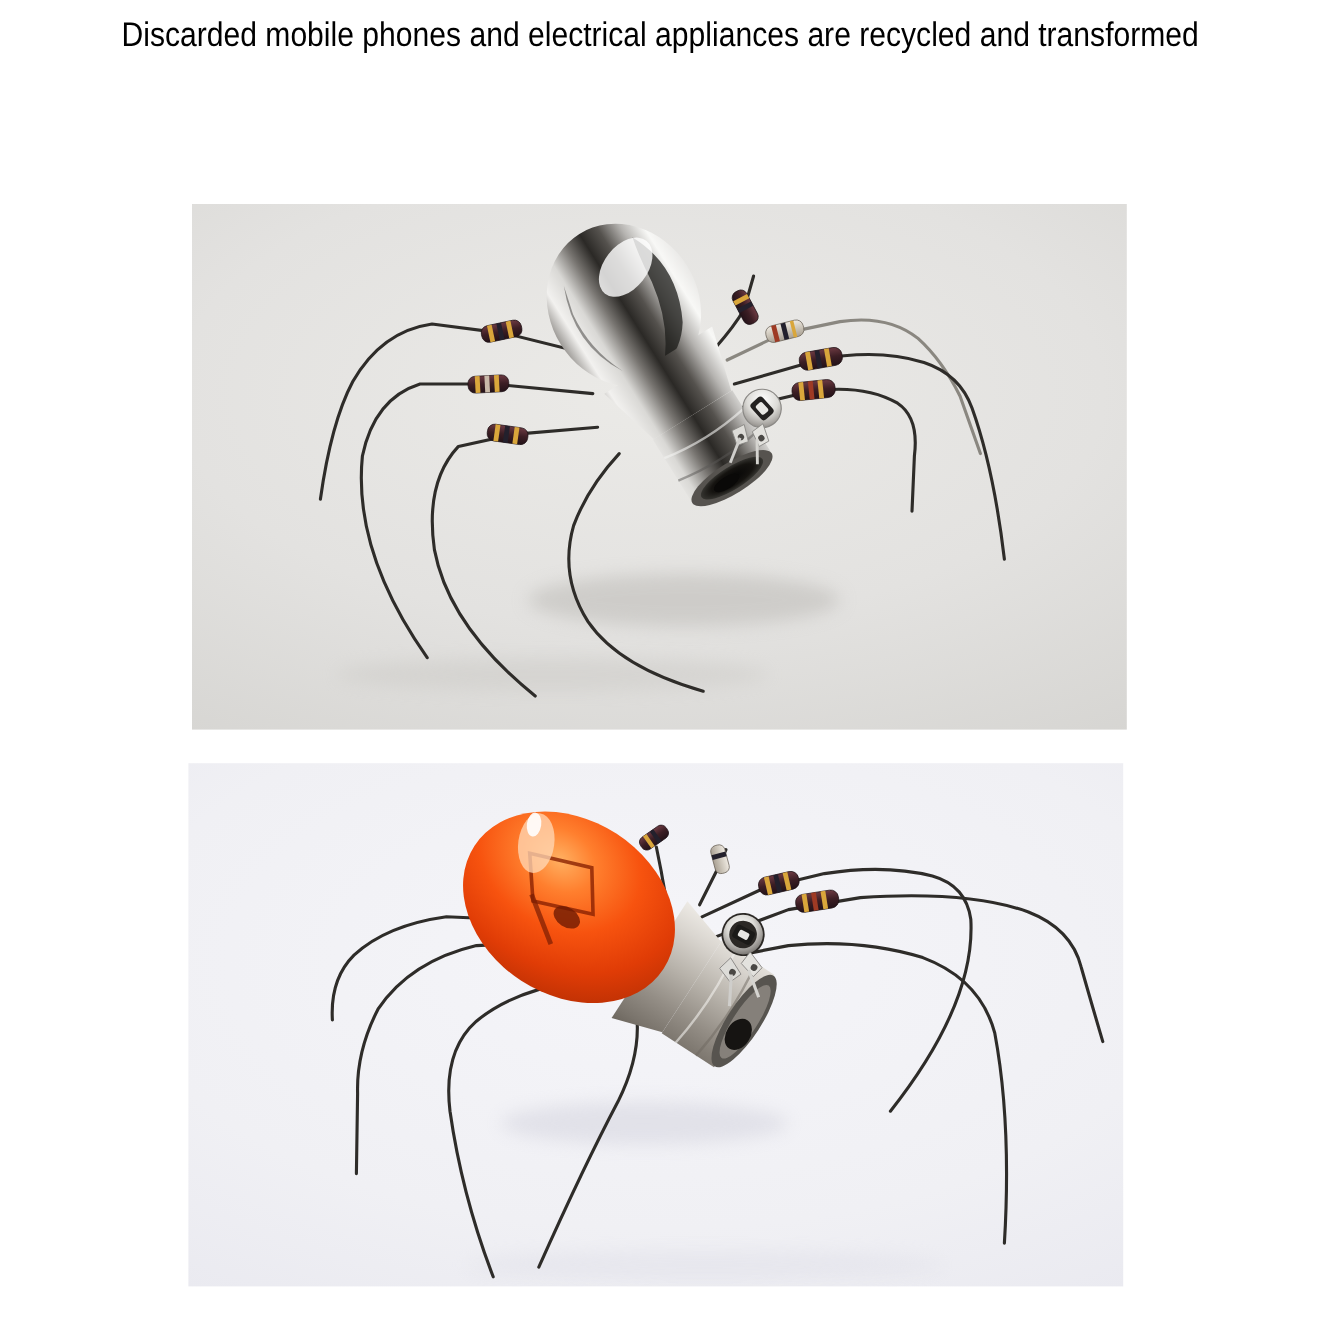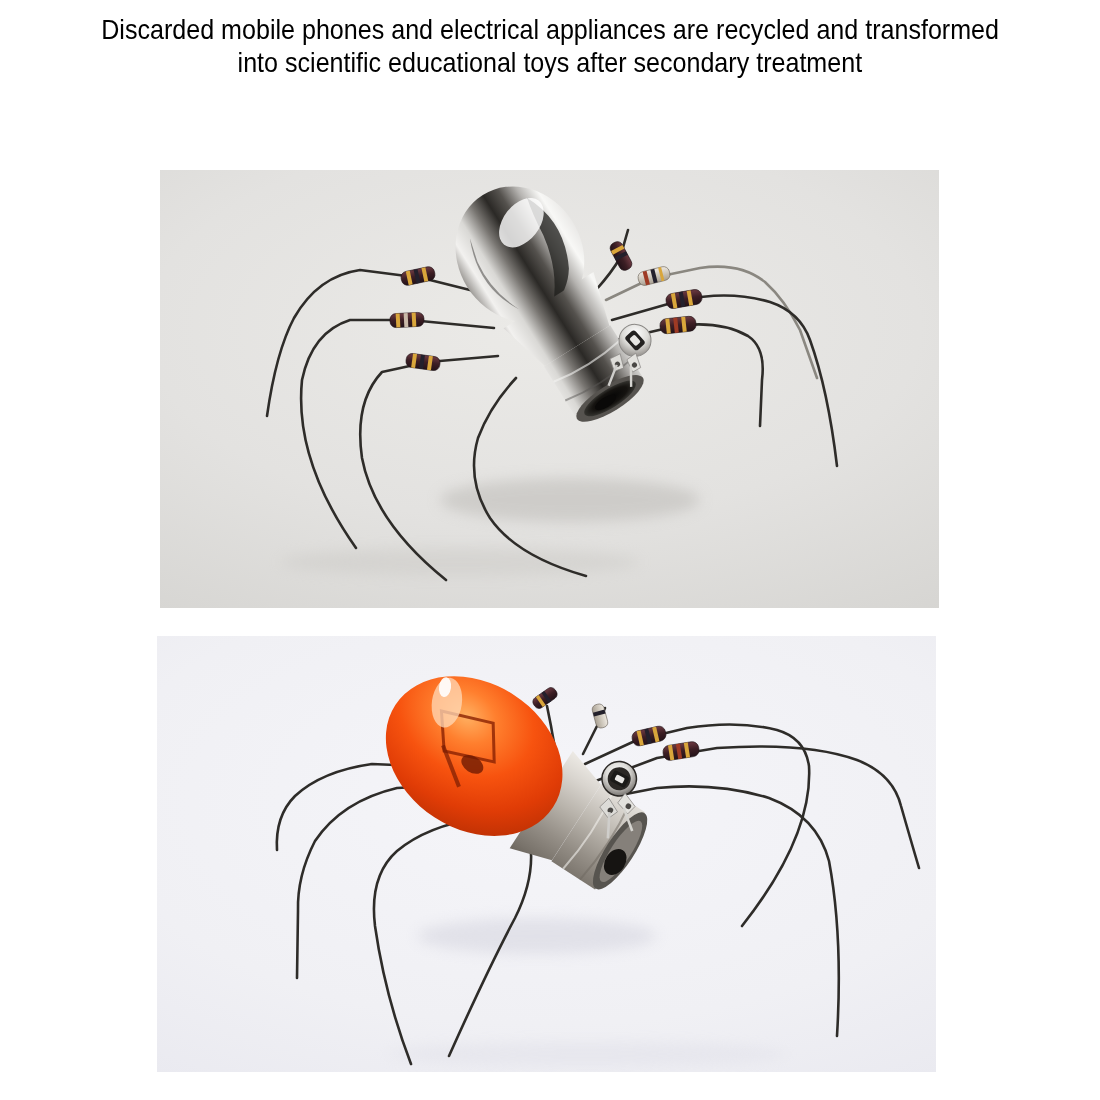--- a/index.html
+++ b/index.html
@@ -35,21 +35,20 @@
   .band-g{fill:var(--resistor_band,#d9a63b);}
   .band-d{fill:#23202c;}
   .band-r{fill:#9e3a24;}
   .band-s{fill:#c9b9a8;}
 </style>
 </head>
 <body>
 
 <div class="header">
   <div class="line"><span>Discarded mobile phones and electrical appliances are recycled and transformed</span></div>
-  <div class="line"><span>into scientific educational toys after secondary treatment</span></div>
 </div>
 
 <figure class="photo photo1" aria-label="Spider model made from a silver chrome light bulb with wire-and-resistor legs on gray background">
   <svg width="779" height="438" viewBox="0 0 779 438">
     <defs>
       <filter id="blur1" x="-50%" y="-50%" width="200%" height="200%">
           <feGaussianBlur stdDeviation="7"></feGaussianBlur>
         </filter>
       <linearGradient id="chromeV" gradientUnits="userSpaceOnUse" x1="0" y1="-64" x2="0" y2="64">
         <stop offset="0" stop-color="#e8e7e5"></stop>

